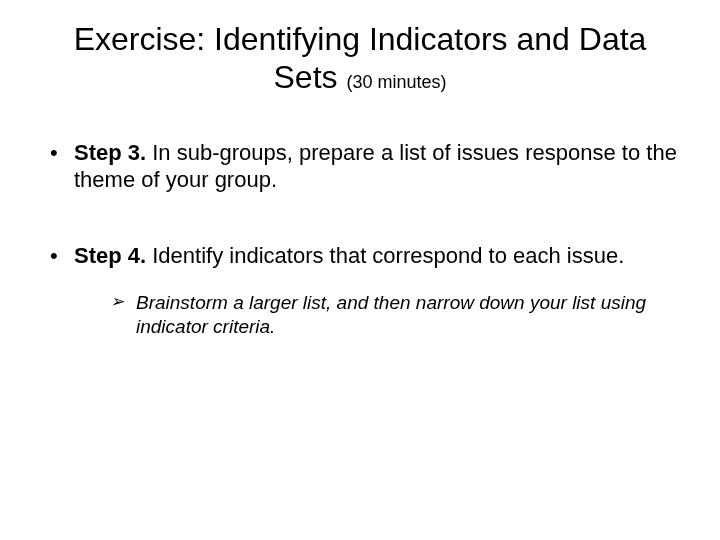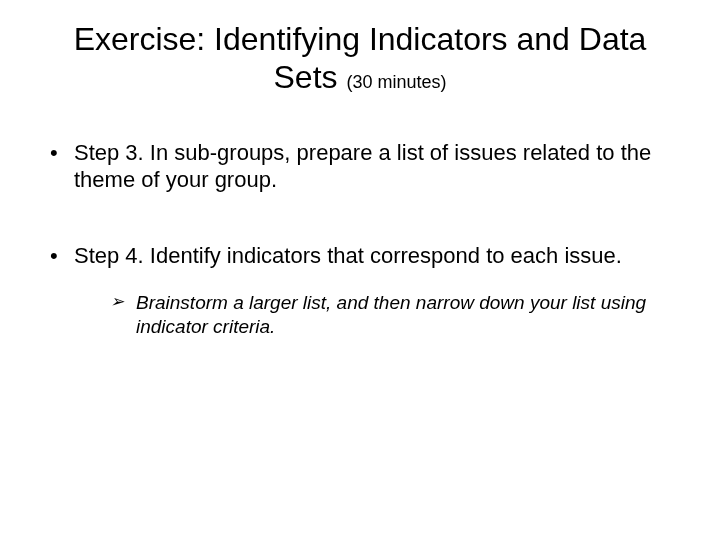--- a/index.html
+++ b/index.html
@@ -39,21 +39,21 @@
     line-height: 1.25;
     margin-bottom: 48px;
   }
   ul.top > li::before {
     content: "•";
     position: absolute;
     left: 10px;
     top: 0;
     font-size: 22px;
   }
-  .step-label { font-weight: normal; }
+  .step-label { font-weight: bold; }
   ul.sub {
     list-style: none;
     padding: 0;
     margin: 22px 0 0 36px;
     font-style: italic;
   }
   ul.sub > li {
     position: relative;
     padding-left: 26px;
     font-size: 19px;
@@ -72,21 +72,21 @@
 <body>
 
 <div class="slide">
   <h1 class="title">
     <span>Exercise: Identifying Indicators and Data Sets</span>
     <span class="duration">(30 minutes)</span>
   </h1>
 
   <ul class="top">
     <li>
-      <span class="step-label">Step 3.</span><span> In sub-groups, prepare a list of issues related to the theme of your group.</span>
+      <span class="step-label">Step 3.</span><span> In sub-groups, prepare a list of issues response to the theme of your group.</span>
     </li>
     <li>
       <span class="step-label">Step 4.</span><span> Identify indicators that correspond to each issue.</span>
       <ul class="sub">
         <li>Brainstorm a larger list, and then narrow down your list using indicator criteria.</li>
       </ul>
     </li>
   </ul>
 </div>
 

